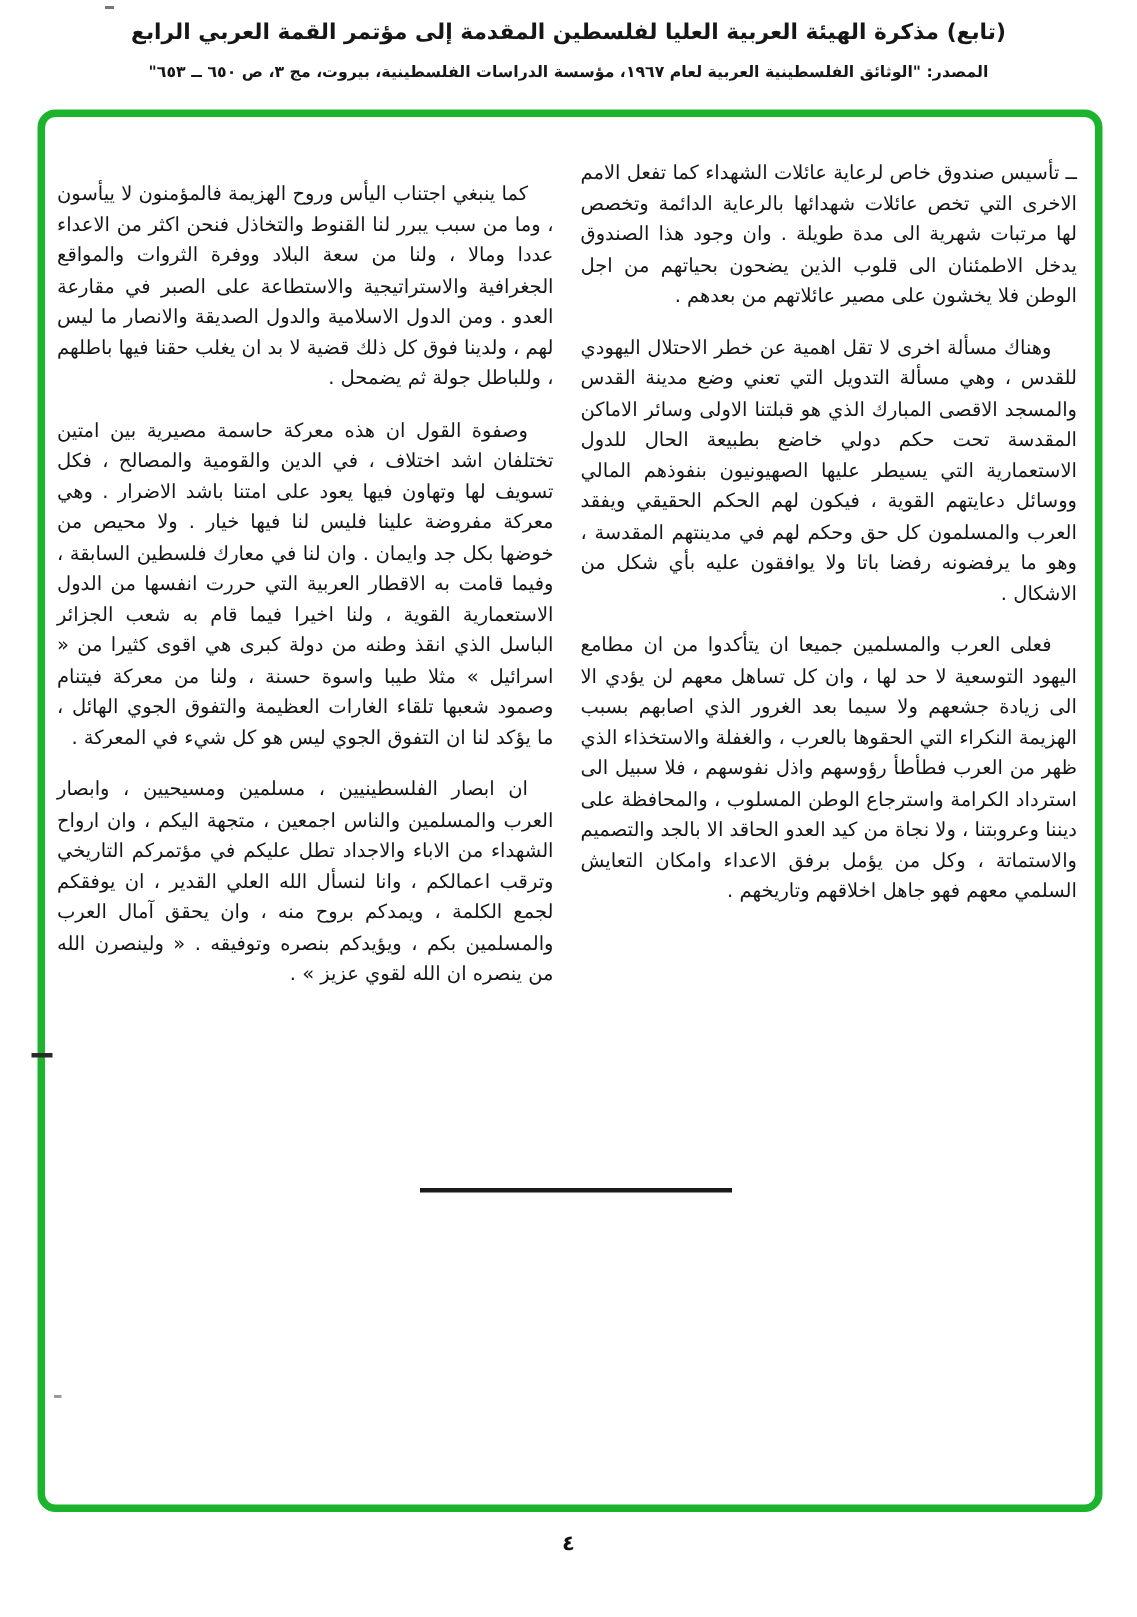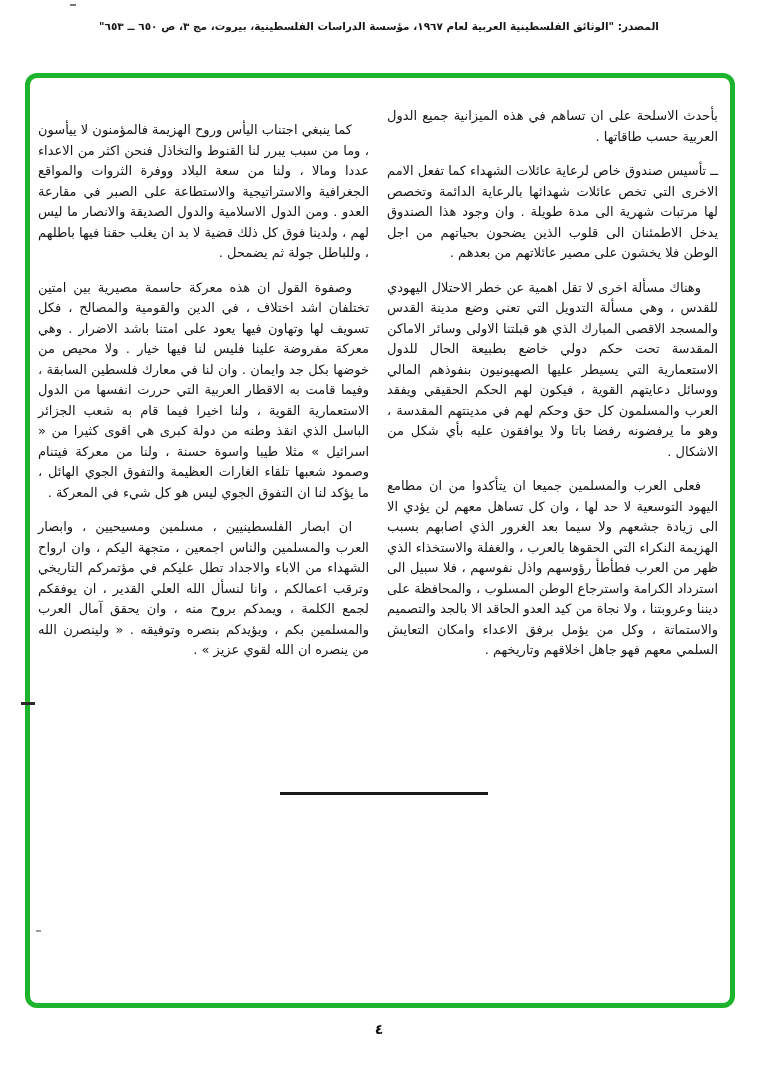--- a/index.html
+++ b/index.html
@@ -36,27 +36,27 @@
   }
   .margin-mark{position:absolute;background:#2a2a2a;}
   .mark-a{left:21px;top:702px;width:14px;height:3px;}
   .mark-b{left:36px;top:930px;width:5px;height:2px;background:#9a9a9a;}
   .mark-c{left:70px;top:4px;width:6px;height:2px;background:#777;}
 </style>
 </head>
 <body style="color: rgb(22, 22, 22);">
 
 <div class="header">
+  <div class="header-title">(تابع) مذكرة الهيئة العربية العليا لفلسطين المقدمة إلى مؤتمر القمة العربي الرابع</div>
   <div class="header-source">المصدر: "الوثائق الفلسطينية العربية لعام ١٩٦٧، مؤسسة الدراسات الفلسطينية، بيروت، مج ٣، ص ٦٥٠ ــ ٦٥٣"</div>
 </div>
 
 <div class="frame" style="border-color: rgb(29, 180, 45);">
   <div class="columns">
     <div class="col col-right">
-      <p class="flush">بأحدث الاسلحة على ان تساهم في هذه الميزانية جميع الدول العربية حسب طاقاتها .</p>
       <p class="flush">ــ تأسيس صندوق خاص لرعاية عائلات الشهداء كما تفعل الامم الاخرى التي تخص عائلات شهدائها بالرعاية الدائمة وتخصص لها مرتبات شهرية الى مدة طويلة . وان وجود هذا الصندوق يدخل الاطمئنان الى قلوب الذين يضحون بحياتهم من اجل الوطن فلا يخشون على مصير عائلاتهم من بعدهم .</p>
       <p>وهناك مسألة اخرى لا تقل اهمية عن خطر الاحتلال اليهودي للقدس ، وهي مسألة التدويل التي تعني وضع مدينة القدس والمسجد الاقصى المبارك الذي هو قبلتنا الاولى وسائر الاماكن المقدسة تحت حكم دولي خاضع بطبيعة الحال للدول الاستعمارية التي يسيطر عليها الصهيونيون بنفوذهم المالي ووسائل دعايتهم القوية ، فيكون لهم الحكم الحقيقي ويفقد العرب والمسلمون كل حق وحكم لهم في مدينتهم المقدسة ، وهو ما يرفضونه رفضا باتا ولا يوافقون عليه بأي شكل من الاشكال .</p>
       <p>فعلى العرب والمسلمين جميعا ان يتأكدوا من ان مطامع اليهود التوسعية لا حد لها ، وان كل تساهل معهم لن يؤدي الا الى زيادة جشعهم ولا سيما بعد الغرور الذي اصابهم بسبب الهزيمة النكراء التي الحقوها بالعرب ، والغفلة والاستخذاء الذي ظهر من العرب فطأطأ رؤوسهم واذل نفوسهم ، فلا سبيل الى استرداد الكرامة واسترجاع الوطن المسلوب ، والمحافظة على ديننا وعروبتنا ، ولا نجاة من كيد العدو الحاقد الا بالجد والتصميم والاستماتة ، وكل من يؤمل برفق الاعداء وامكان التعايش السلمي معهم فهو جاهل اخلاقهم وتاريخهم .</p>
     </div>
     <div class="col col-left">
       <p>كما ينبغي اجتناب اليأس وروح الهزيمة فالمؤمنون لا ييأسون ، وما من سبب يبرر لنا القنوط والتخاذل فنحن اكثر من الاعداء عددا ومالا ، ولنا من سعة البلاد ووفرة الثروات والمواقع الجغرافية والاستراتيجية والاستطاعة على الصبر في مقارعة العدو . ومن الدول الاسلامية والدول الصديقة والانصار ما ليس لهم ، ولدينا فوق كل ذلك قضية لا بد ان يغلب حقنا فيها باطلهم ، وللباطل جولة ثم يضمحل .</p>
       <p>وصفوة القول ان هذه معركة حاسمة مصيرية بين امتين تختلفان اشد اختلاف ، في الدين والقومية والمصالح ، فكل تسويف لها وتهاون فيها يعود على امتنا باشد الاضرار . وهي معركة مفروضة علينا فليس لنا فيها خيار . ولا محيص من خوضها بكل جد وايمان . وان لنا في معارك فلسطين السابقة ، وفيما قامت به الاقطار العربية التي حررت انفسها من الدول الاستعمارية القوية ، ولنا اخيرا فيما قام به شعب الجزائر الباسل الذي انقذ وطنه من دولة كبرى هي اقوى كثيرا من « اسرائيل » مثلا طيبا واسوة حسنة ، ولنا من معركة فيتنام وصمود شعبها تلقاء الغارات العظيمة والتفوق الجوي الهائل ، ما يؤكد لنا ان التفوق الجوي ليس هو كل شيء في المعركة .</p>
       <p>ان ابصار الفلسطينيين ، مسلمين ومسيحيين ، وابصار العرب والمسلمين والناس اجمعين ، متجهة اليكم ، وان ارواح الشهداء من الاباء والاجداد تطل عليكم في مؤتمركم التاريخي وترقب اعمالكم ، وانا لنسأل الله العلي القدير ، ان يوفقكم لجمع الكلمة ، ويمدكم بروح منه ، وان يحقق آمال العرب والمسلمين بكم ، ويؤيدكم بنصره وتوفيقه . « ولينصرن الله من ينصره ان الله لقوي عزيز » .</p>
     </div>
   </div>

